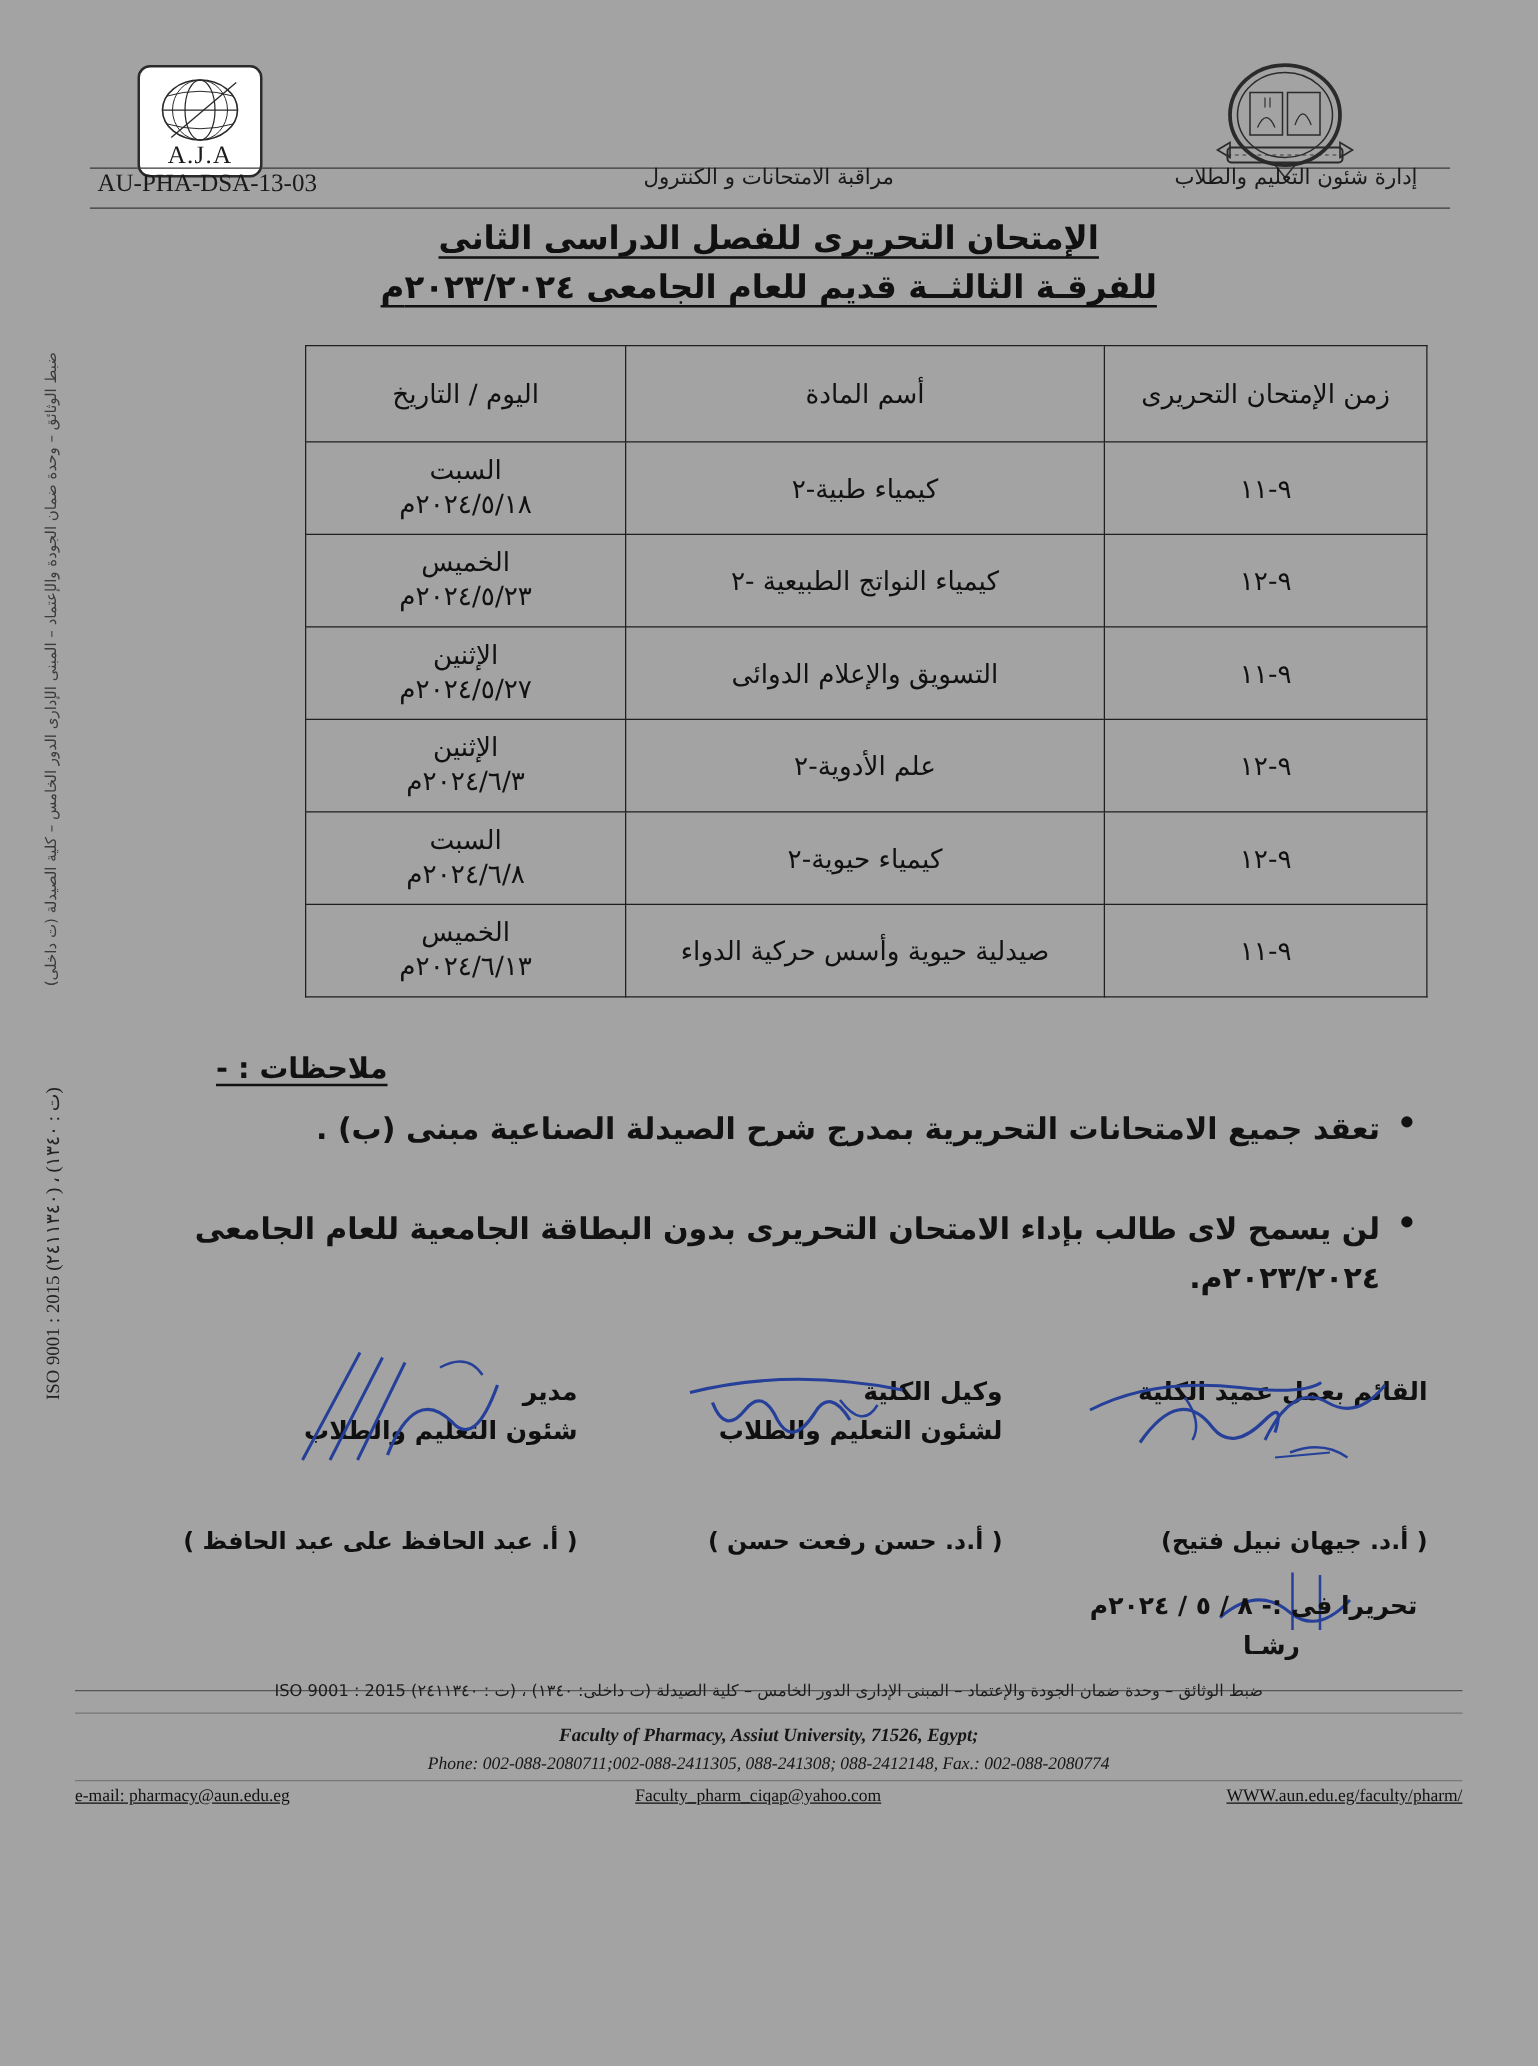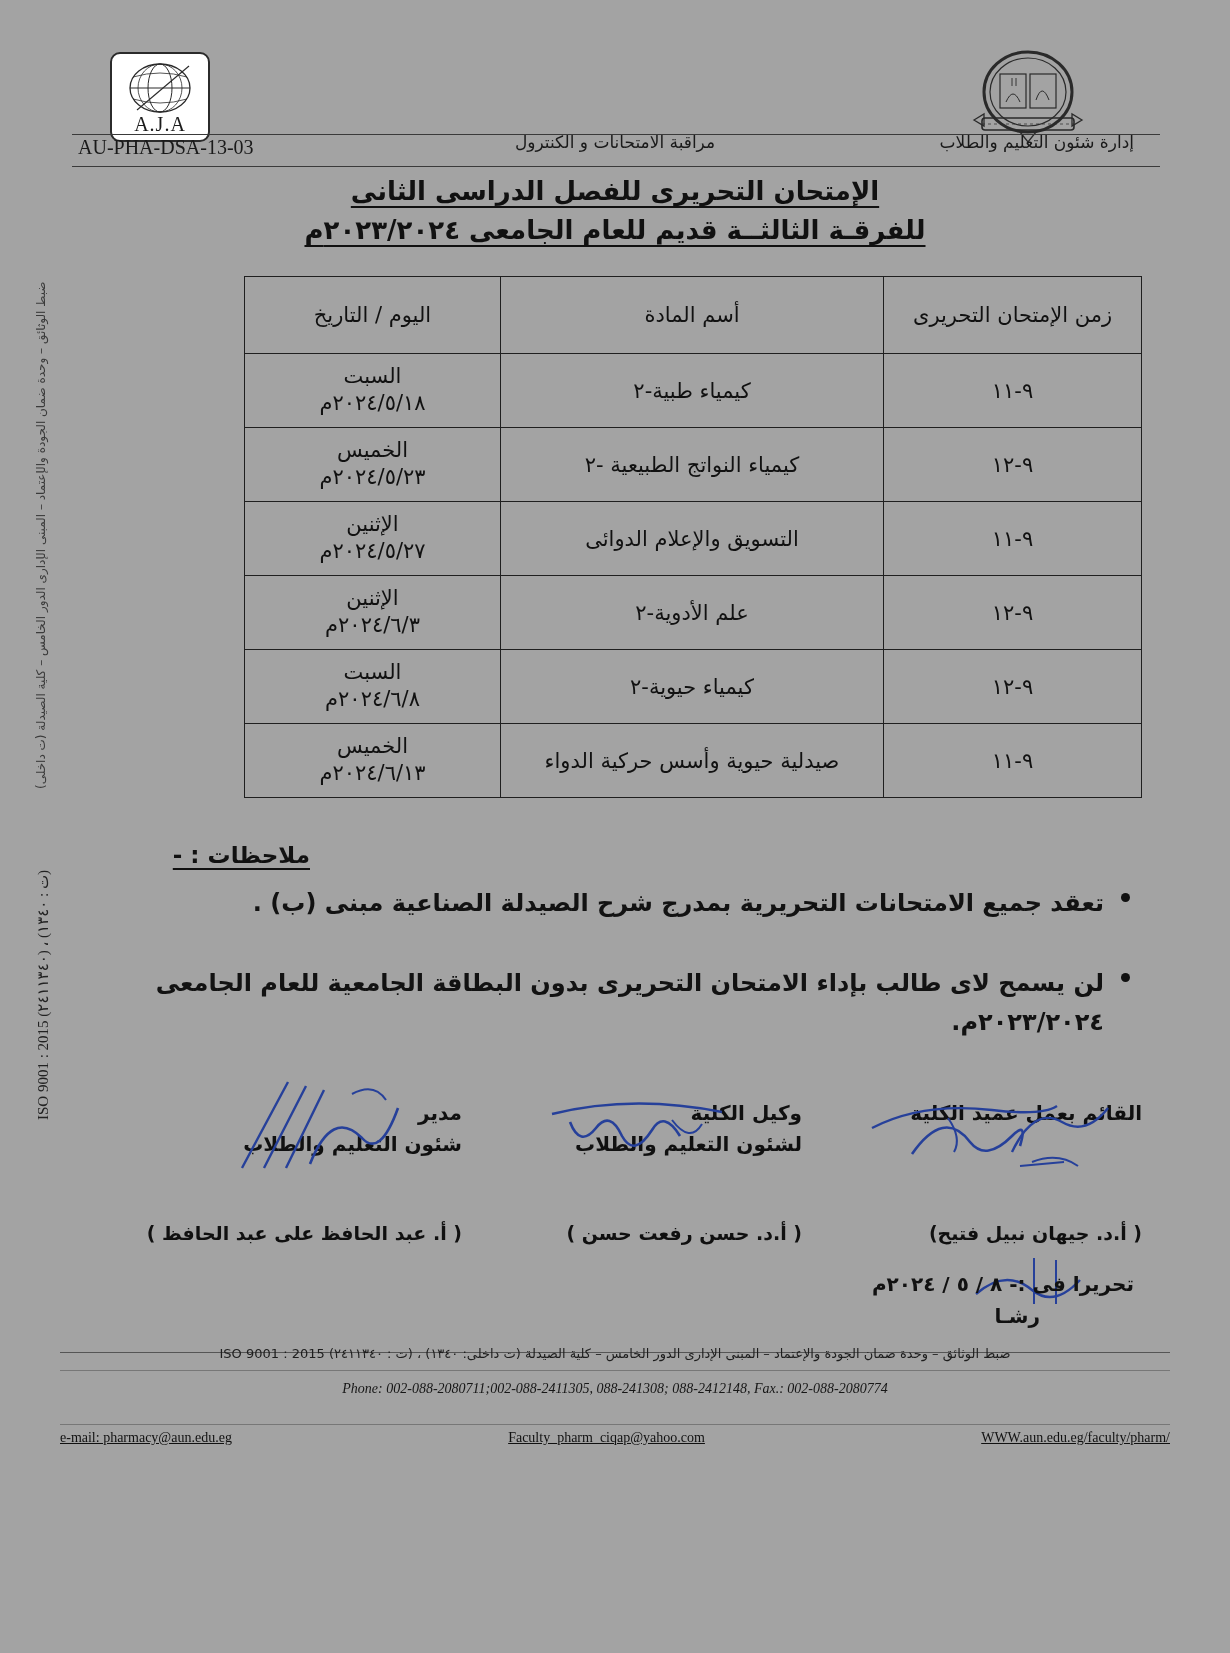--- a/index.html
+++ b/index.html
@@ -528,20 +528,21 @@
   </svg>
 
   <div class="date-written">تحريرا فى :- ٨ / ٥ / ٢٠٢٤م</div>
   <div class="date-signer">رشـا</div>
 
   <div class="footer-rule"></div>
   <div class="footer-ar">ضبط الوثائق – وحدة ضمان الجودة والإعتماد – المبنى الإدارى الدور الخامس – كلية الصيدلة (ت داخلى: ١٣٤٠) ، (ت : ٢٤١١٣٤٠) ISO 9001 : 2015</div>
   <div class="footer-rule2"></div>
 
   <div class="footer-en">
+    <div class="l1">Faculty of Pharmacy, Assiut University, 71526, Egypt;</div>
     <div class="l2">Phone: 002-088-2080711;002-088-2411305, 088-241308; 088-2412148, Fax.: 002-088-2080774</div>
   </div>
 
   <div class="footer-botrule"></div>
   <div class="footer-links">
     <span>e-mail: pharmacy@aun.edu.eg</span>
     <span>Faculty_pharm_ciqap@yahoo.com</span>
     <span>WWW.aun.edu.eg/faculty/pharm/</span>
   </div>
 

